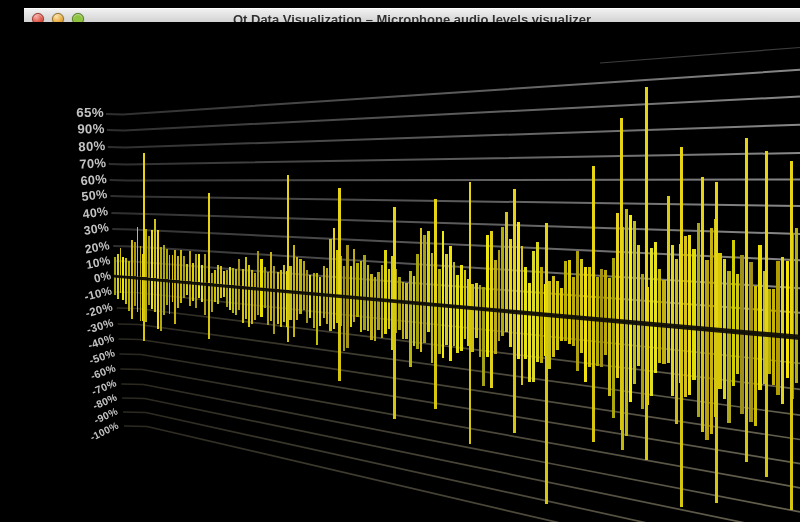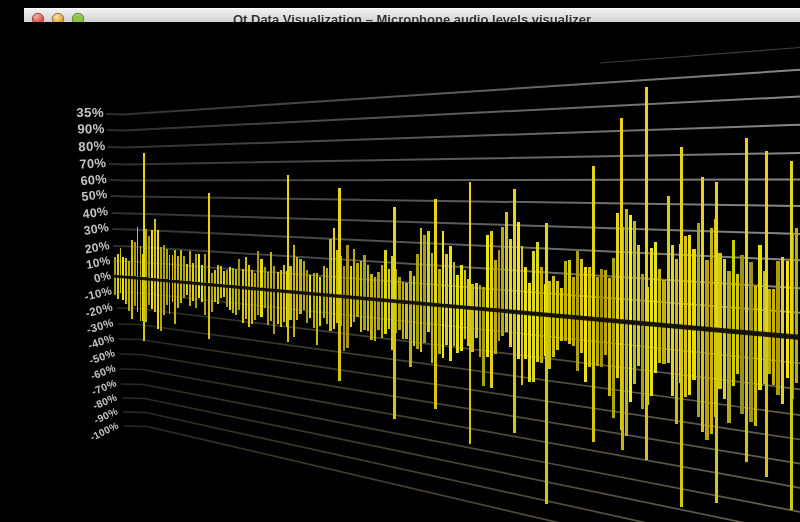--- a/index.html
+++ b/index.html
@@ -483,21 +483,21 @@
           <rect x="745.18" y="116.14" width="3.26" height="194.07" fill="#e6d414"></rect>
           <rect x="745.18" y="311.21" width="3.26" height="128.69" fill="#d6c50e"></rect>
           <rect x="765.07" y="128.70" width="3.31" height="183.33" fill="#e6d414"></rect>
           <rect x="765.07" y="313.03" width="3.31" height="142.08" fill="#d6c50e"></rect>
           <rect x="789.77" y="138.87" width="3.38" height="175.41" fill="#e6d414"></rect>
           <rect x="789.77" y="315.28" width="3.38" height="173.03" fill="#d6c50e"></rect>
         </g>
         <polygon points="114,252.8 800,312.8 800,318.0 114,255.6" fill="#0c0b05" opacity="0.92"></polygon>
       </svg>
     <div id="labels">
-        <div class="axis-label" style="width: 104px; top: 82.692px; font-size: 13.4px; color: rgb(195, 195, 195); transform: rotate(0deg);">35%</div>
+        <div class="axis-label" style="width: 104px; top: 82.692px; font-size: 13.4px; color: rgb(195, 195, 195); transform: rotate(0deg);">65%</div>
         <div class="axis-label" style="width: 104.7px; top: 98.7974px; font-size: 13.23px; color: rgb(195, 195, 195); transform: rotate(-1.3deg);">90%</div>
         <div class="axis-label" style="width: 105.4px; top: 115.903px; font-size: 13.06px; color: rgb(195, 195, 195); transform: rotate(-2.6deg);">80%</div>
         <div class="axis-label" style="width: 106.1px; top: 133.008px; font-size: 12.89px; color: rgb(195, 195, 195); transform: rotate(-3.9deg);">70%</div>
         <div class="axis-label" style="width: 106.8px; top: 149.114px; font-size: 12.72px; color: rgb(195, 195, 195); transform: rotate(-5.2deg);">60%</div>
         <div class="axis-label" style="width: 107.5px; top: 165.219px; font-size: 12.55px; color: rgb(195, 195, 195); transform: rotate(-6.5deg);">50%</div>
         <div class="axis-label" style="width: 108.2px; top: 182.324px; font-size: 12.38px; color: rgb(195, 195, 195); transform: rotate(-7.8deg);">40%</div>
         <div class="axis-label" style="width: 108.9px; top: 198.43px; font-size: 12.21px; color: rgb(195, 195, 195); transform: rotate(-9.1deg);">30%</div>
         <div class="axis-label" style="width: 109.6px; top: 215.535px; font-size: 12.04px; color: rgb(195, 195, 195); transform: rotate(-10.4deg);">20%</div>
         <div class="axis-label" style="width: 110.3px; top: 230.641px; font-size: 11.87px; color: rgb(195, 195, 195); transform: rotate(-11.7deg);">10%</div>
         <div class="axis-label" style="width: 111px; top: 245.746px; font-size: 11.7px; color: rgb(195, 195, 195); transform: rotate(-13deg);">0%</div>

